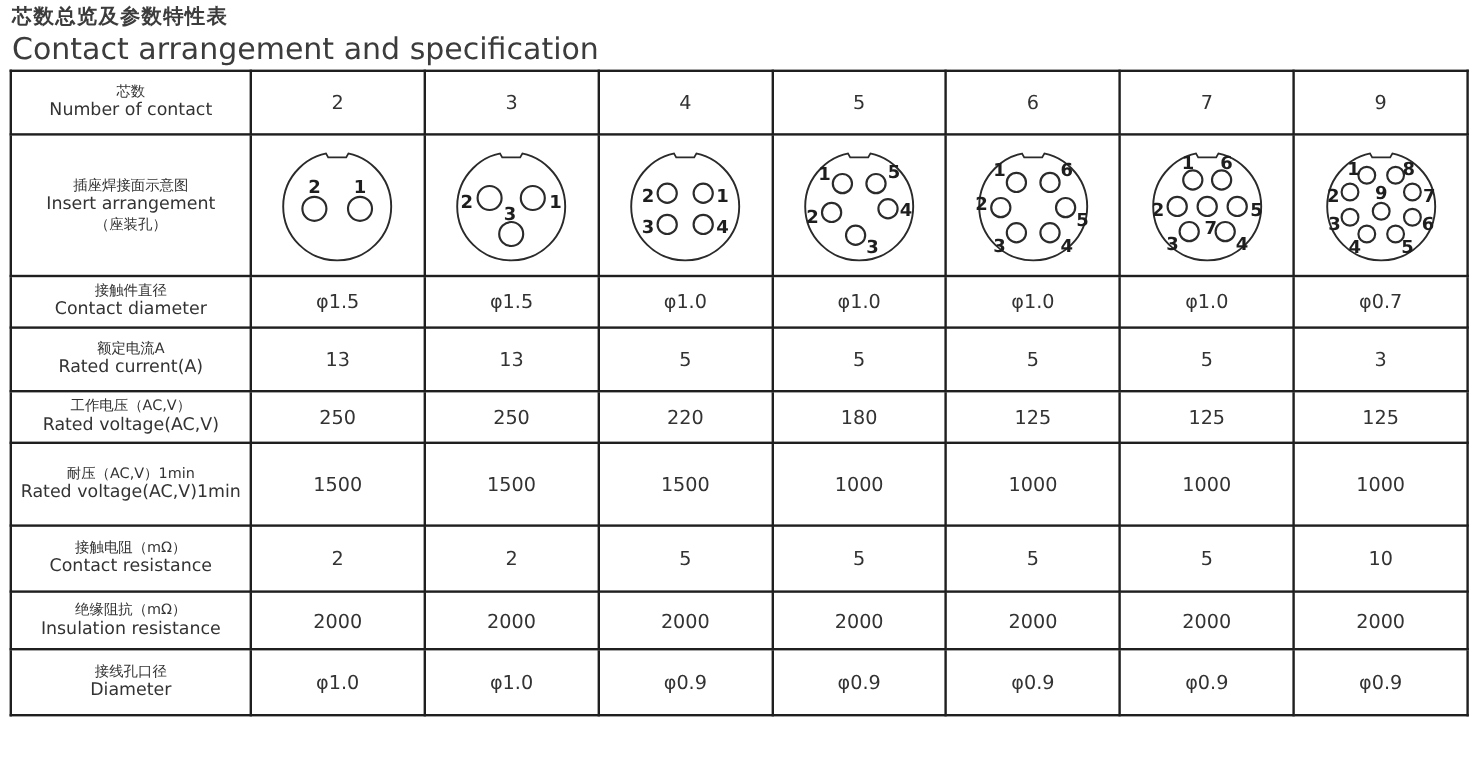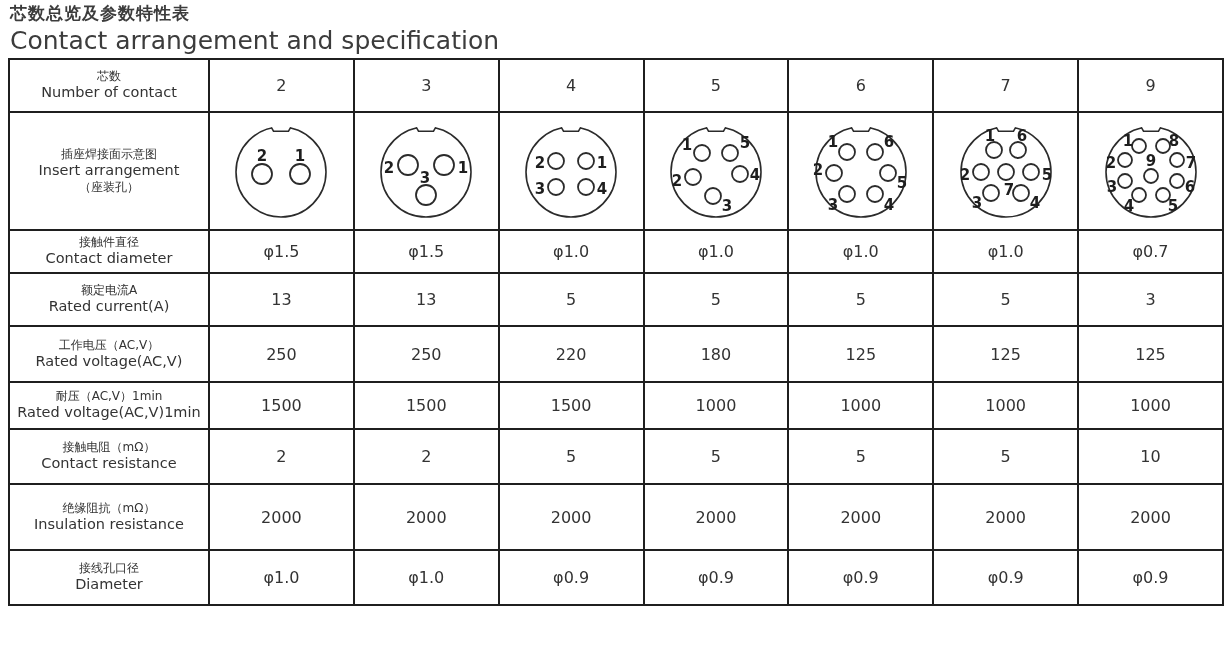--- a/index.html
+++ b/index.html
@@ -185,34 +185,34 @@
           <div class="en">Rated current(A)</div>
         </td>
         <td class="val">13</td>
         <td class="val">13</td>
         <td class="val">5</td>
         <td class="val">5</td>
         <td class="val">5</td>
         <td class="val">5</td>
         <td class="val">3</td>
       </tr>
-      <tr style="height: 56px;">
+      <tr style="height: 43px;">
         <td class="rowhead">
           <div class="zh">工作电压（AC,V）</div>
           <div class="en">Rated voltage(AC,V)</div>
         </td>
         <td class="val">250</td>
         <td class="val">250</td>
         <td class="val">220</td>
         <td class="val">180</td>
         <td class="val">125</td>
         <td class="val">125</td>
         <td class="val">125</td>
       </tr>
-      <tr style="height: 47px; margin-left: 34px;">
+      <tr style="height: 69px; margin-left: 34px;">
         <td class="rowhead">
           <div class="zh">耐压（AC,V）1min</div>
           <div class="en">Rated voltage(AC,V)1min</div>
         </td>
         <td class="val">1500</td>
         <td class="val">1500</td>
         <td class="val">1500</td>
         <td class="val">1000</td>
         <td class="val">1000</td>
         <td class="val">1000</td>
@@ -224,21 +224,21 @@
           <div class="en">Contact resistance</div>
         </td>
         <td class="val">2</td>
         <td class="val">2</td>
         <td class="val">5</td>
         <td class="val">5</td>
         <td class="val">5</td>
         <td class="val">5</td>
         <td class="val">10</td>
       </tr>
-      <tr style="height: 66px;">
+      <tr style="height: 48px;">
         <td class="rowhead">
           <div class="zh">绝缘阻抗（mΩ）</div>
           <div class="en">Insulation resistance</div>
         </td>
         <td class="val">2000</td>
         <td class="val">2000</td>
         <td class="val">2000</td>
         <td class="val">2000</td>
         <td class="val">2000</td>
         <td class="val">2000</td>

